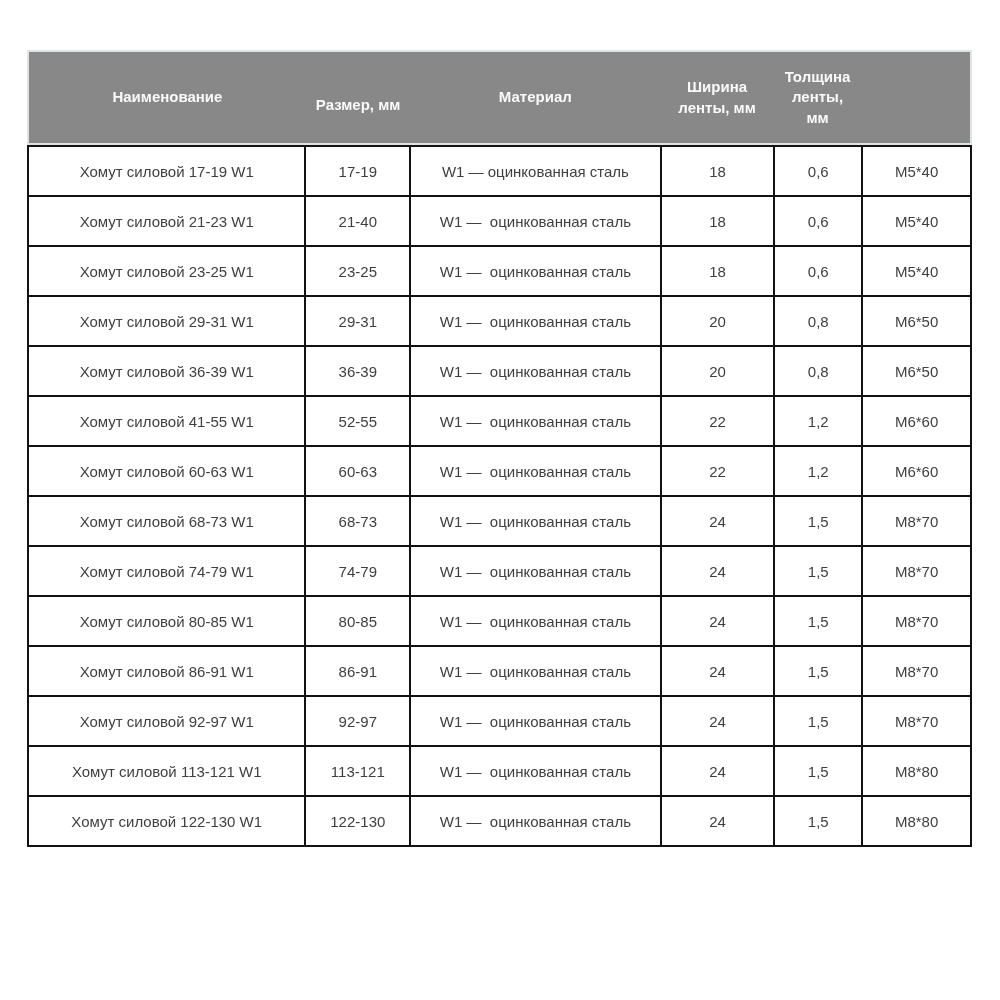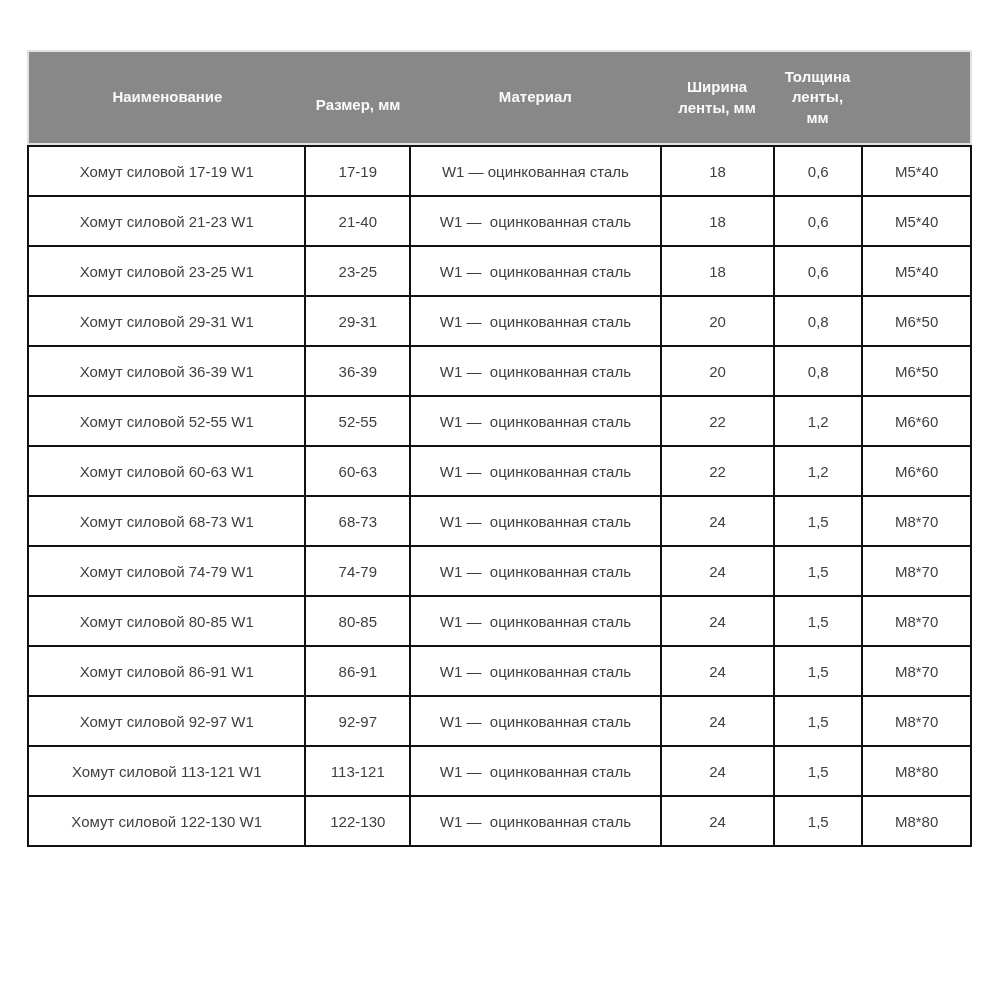--- a/index.html
+++ b/index.html
@@ -124,21 +124,21 @@
           </tr>
           <tr>
             <td>Хомут силовой 36-39 W1</td>
             <td>36-39</td>
             <td>W1 —  оцинкованная сталь</td>
             <td>20</td>
             <td>0,8</td>
             <td>M6*50</td>
           </tr>
           <tr>
-            <td>Хомут силовой 52-55 W1</td>
+            <td>Хомут силовой 41-55 W1</td>
             <td>52-55</td>
             <td>W1 —  оцинкованная сталь</td>
             <td>22</td>
             <td>1,2</td>
             <td>M6*60</td>
           </tr>
           <tr>
             <td>Хомут силовой 60-63 W1</td>
             <td>60-63</td>
             <td>W1 —  оцинкованная сталь</td>

